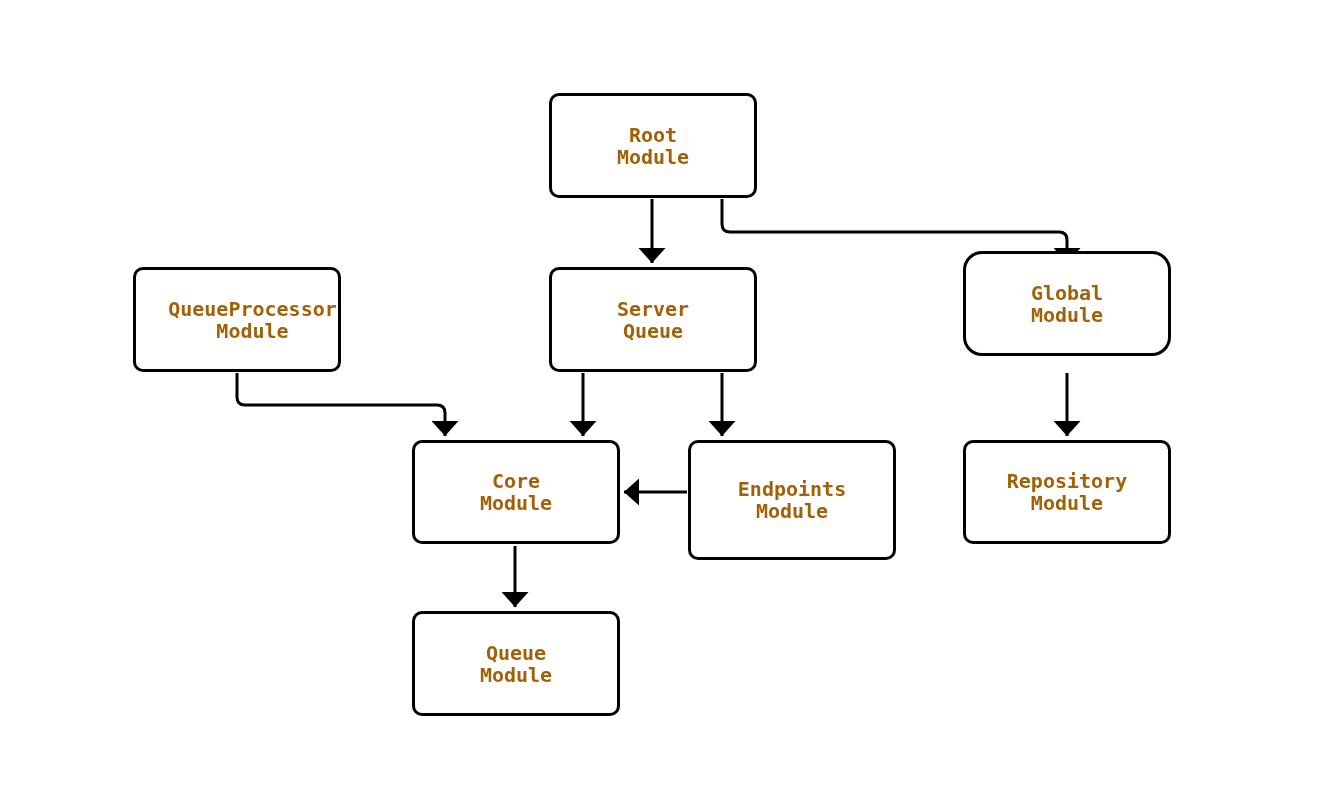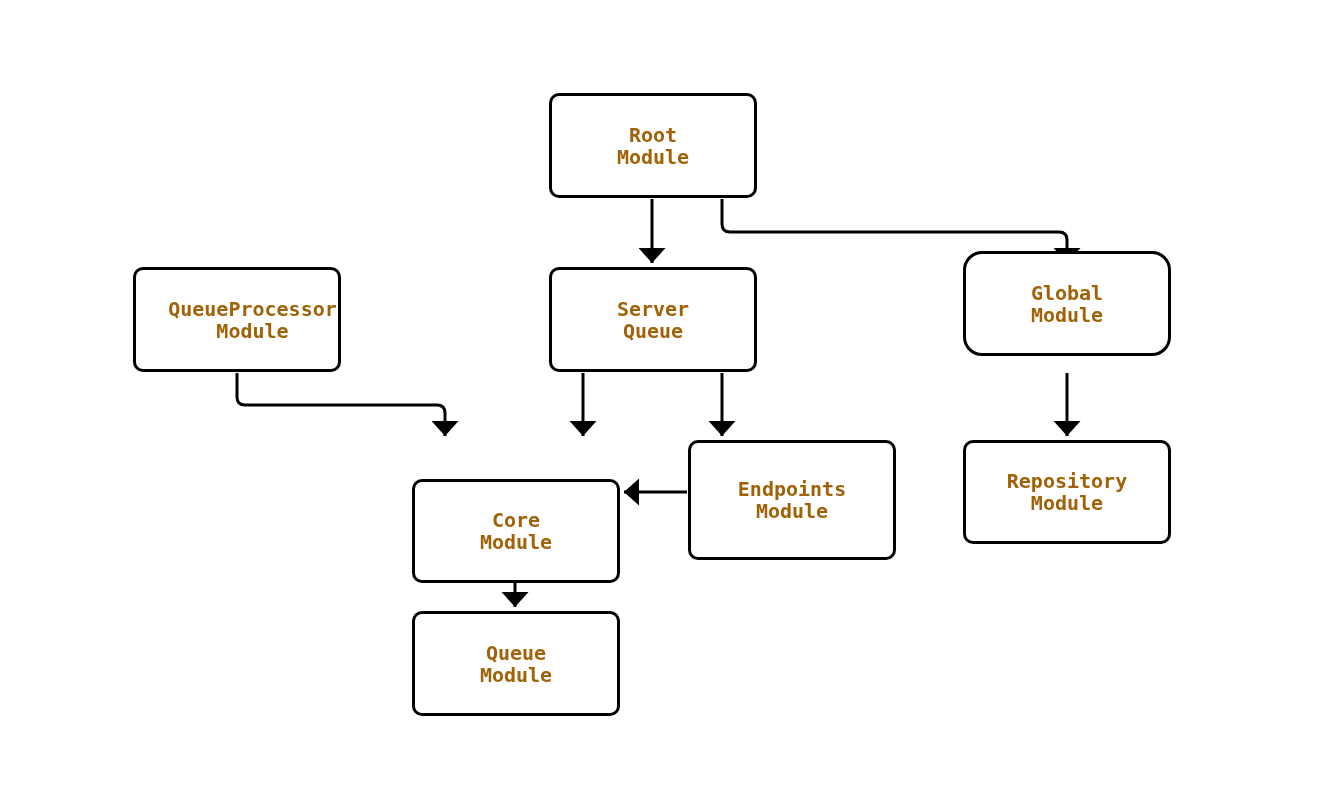--- a/index.html
+++ b/index.html
@@ -39,21 +39,21 @@
     line-height: 22px;
     color: #a16207;
     text-align: center;
     white-space: pre-line;
   }
   
   .pos-root          { left: 549px; top:  93px; }
   .pos-queueprocessor{ left: 133px; top: 267px; padding-left: 31px; }
   .pos-server        { left: 549px; top: 267px; }
   .pos-global        { left: 963px; top: 251px; border-radius: 19px; }
-  .pos-core          { left: 412px; top: 440px; height: 104px; margin-top: 39px; }
+  .pos-core          { left: 412px; top: 440px; height: 104px; }
   .pos-endpoints     { left: 688px; top: 440px; height: 120px; }
   .pos-repository    { left: 963px; top: 440px; height: 104px; }
   .pos-queue         { left: 412px; top: 611px; }
 </style>
 </head>
 <body>
 
 <div class="canvas">
 
   <svg class="edges-layer" width="1337" height="809" viewBox="0 0 1337 809" xmlns="http://www.w3.org/2000/svg">

